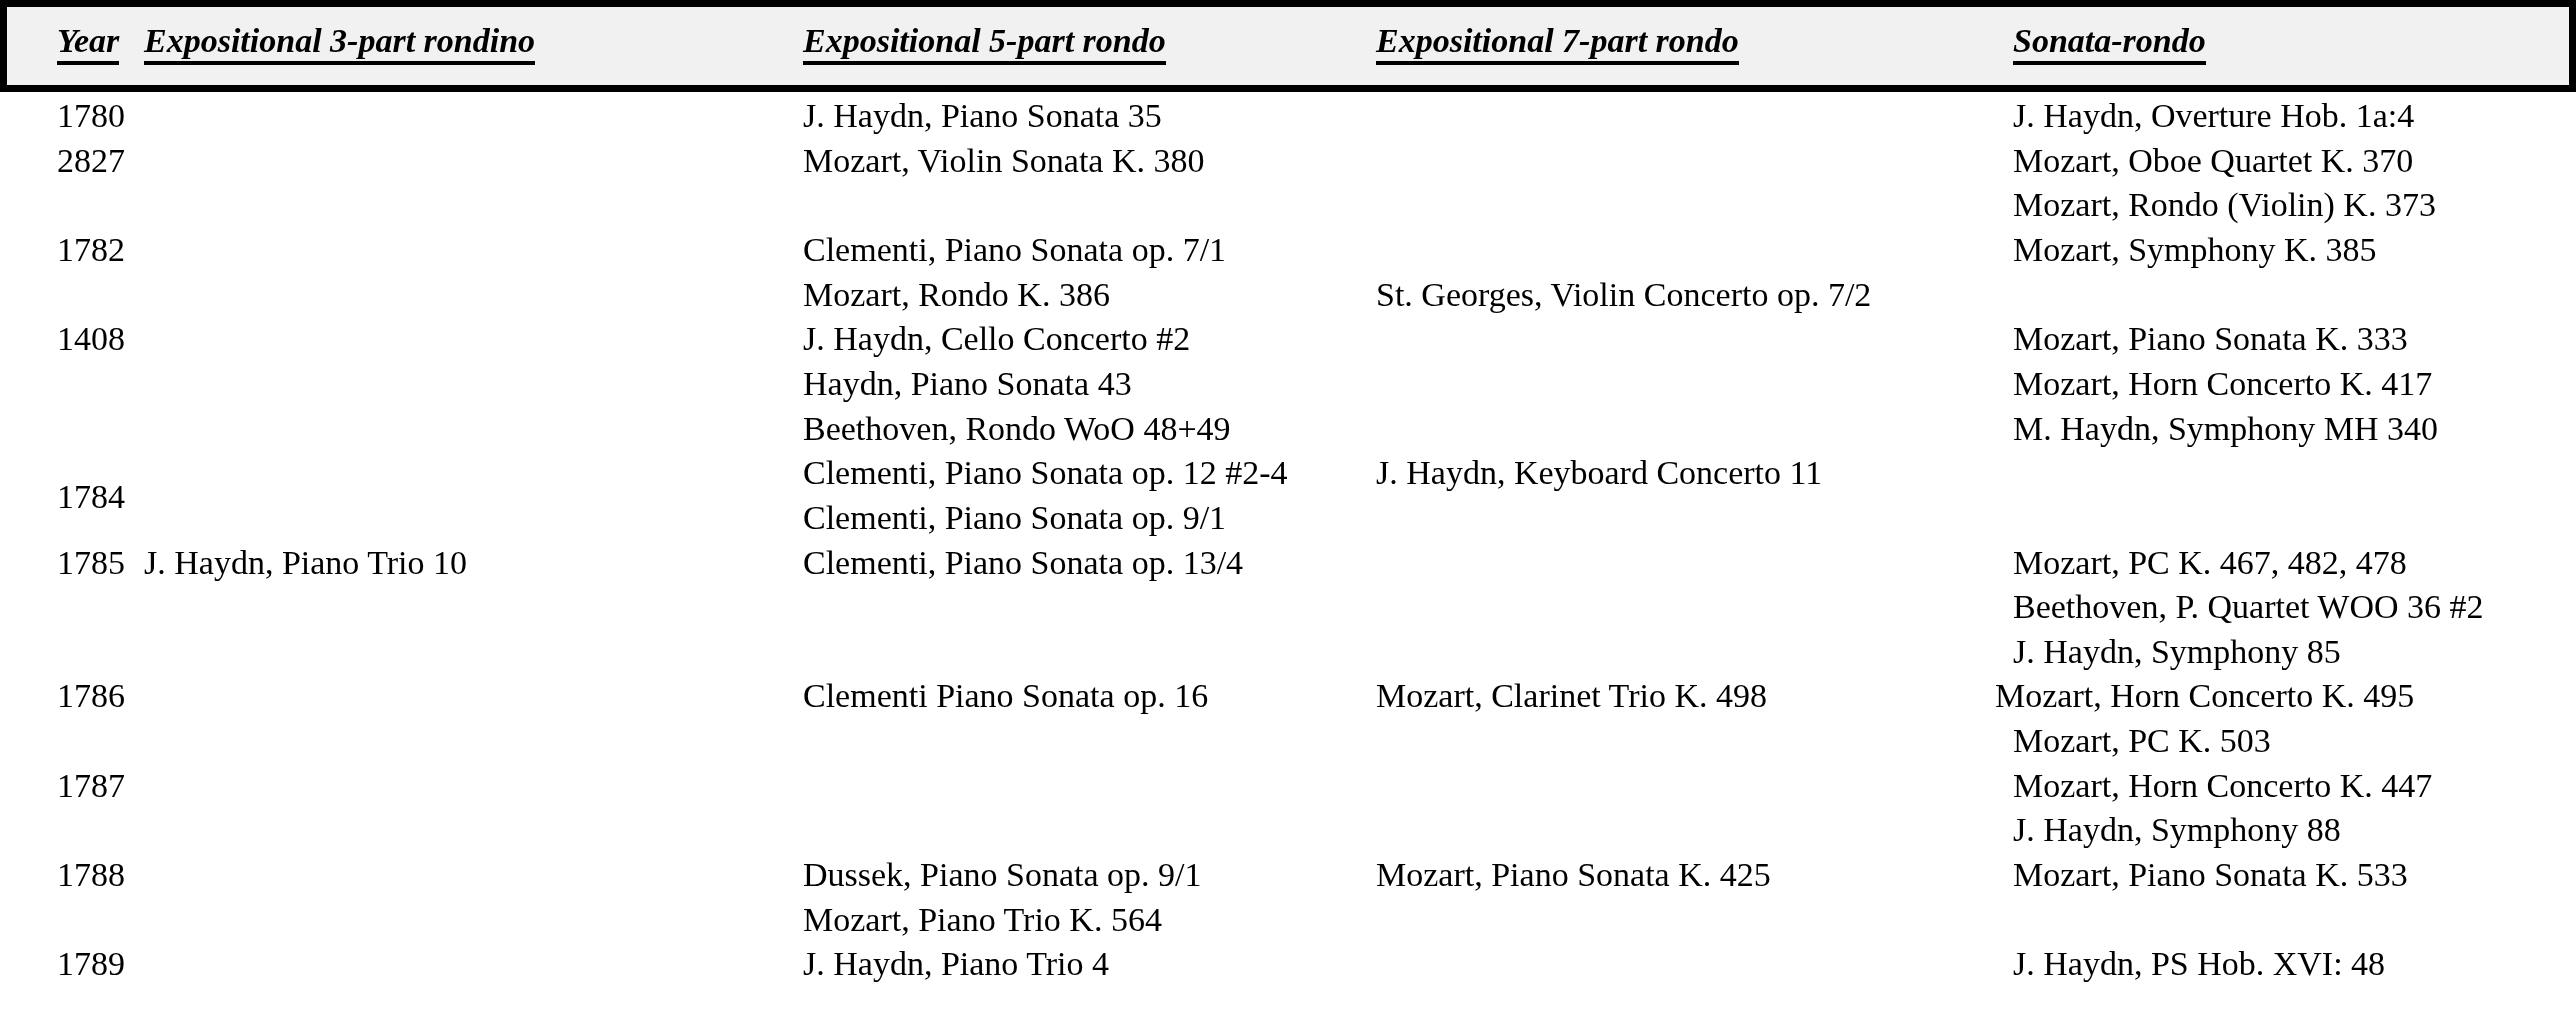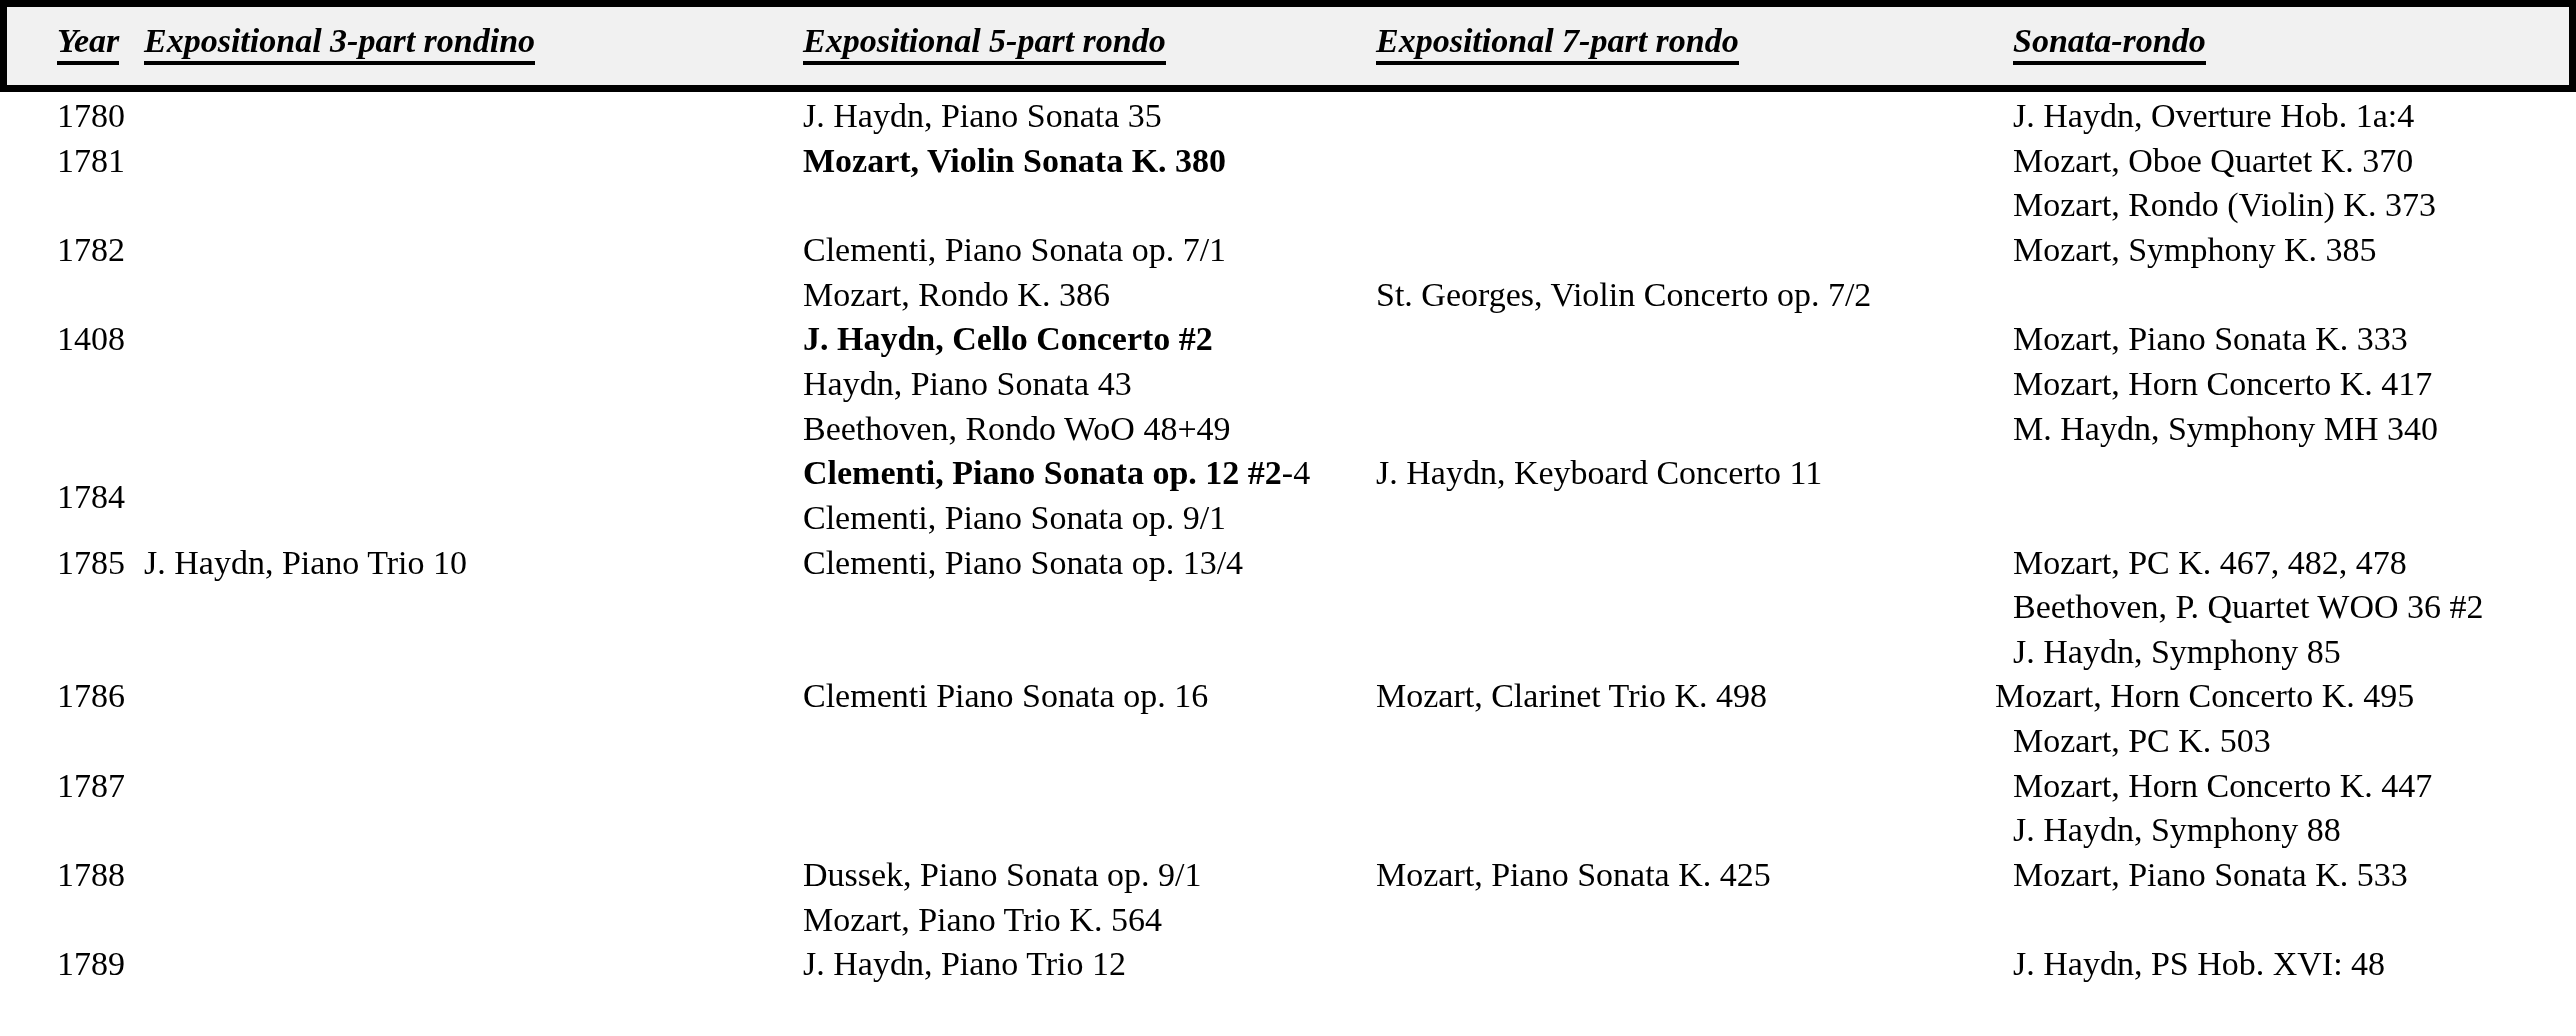--- a/index.html
+++ b/index.html
@@ -47,42 +47,42 @@
     width:2576px;
     height:45px;
   }
   .cell{
     position:absolute;
     top:0;
     white-space:nowrap;
     font-size:34px;
     line-height:45px;
   }
-  .seg.b{font-weight:bold;}
+  .seg.b{font-weight:normal;}
 </style>
 </head>
 <body>
 
 <div class="page" style="background: rgb(255, 255, 255); color: rgb(0, 0, 0);">
   <div class="header-box" style="background: rgb(241, 241, 241); border-color: rgb(0, 0, 0);"></div>
   <div class="header-cells">
       <span class="hdr" style="left: 57px; border-bottom-color: rgb(0, 0, 0);">Year</span>
       <span class="hdr" style="left: 144px; border-bottom-color: rgb(0, 0, 0);">Expositional 3-part rondino</span>
       <span class="hdr" style="left: 803px; border-bottom-color: rgb(0, 0, 0);">Expositional 5-part rondo</span>
       <span class="hdr" style="left: 1376px; border-bottom-color: rgb(0, 0, 0);">Expositional 7-part rondo</span>
       <span class="hdr" style="left: 2013px; border-bottom-color: rgb(0, 0, 0);">Sonata-rondo</span>
     </div>
   <div class="tbody">
       <div class="line" style="top: 0px;">
         <div class="cell" style="left: 57px;"><span class="seg">1780</span></div>
         <div class="cell" style="left: 803px;"><span class="seg">J. Haydn, Piano Sonata 35</span></div>
         <div class="cell" style="left: 2013px;"><span class="seg">J. Haydn, Overture Hob. 1a:4</span></div>
       </div>
       <div class="line" style="top: 45px;">
-        <div class="cell" style="left: 57px;"><span class="seg">1781</span></div>
+        <div class="cell" style="left: 57px;"><span class="seg">2827</span></div>
         <div class="cell" style="left: 803px;"><span class="seg b">Mozart, Violin Sonata K. 380</span></div>
         <div class="cell" style="left: 2013px;"><span class="seg">Mozart, Oboe Quartet K. 370</span></div>
       </div>
       <div class="line" style="top: 89px;">
         <div class="cell" style="left: 2013px;"><span class="seg">Mozart, Rondo (Violin) K. 373</span></div>
       </div>
       <div class="line" style="top: 134px;">
         <div class="cell" style="left: 57px;"><span class="seg">1782</span></div>
         <div class="cell" style="left: 803px;"><span class="seg">Clementi, Piano Sonata op. 7/1</span></div>
         <div class="cell" style="left: 2013px;"><span class="seg">Mozart, Symphony K. 385</span></div>
@@ -144,18 +144,18 @@
         <div class="cell" style="left: 57px;"><span class="seg">1788</span></div>
         <div class="cell" style="left: 803px;"><span class="seg">Dussek, Piano Sonata op. 9/1</span></div>
         <div class="cell" style="left: 1376px;"><span class="seg">Mozart, Piano Sonata K. 425</span></div>
         <div class="cell" style="left: 2013px;"><span class="seg">Mozart, Piano Sonata K. 533</span></div>
       </div>
       <div class="line" style="top: 804px;">
         <div class="cell" style="left: 803px;"><span class="seg">Mozart, Piano Trio K. 564</span></div>
       </div>
       <div class="line" style="top: 848px;">
         <div class="cell" style="left: 57px;"><span class="seg">1789</span></div>
-        <div class="cell" style="left: 803px;"><span class="seg">J. Haydn, Piano Trio 12</span></div>
+        <div class="cell" style="left: 803px;"><span class="seg">J. Haydn, Piano Trio 4</span></div>
         <div class="cell" style="left: 2013px;"><span class="seg">J. Haydn, PS Hob. XVI: 48</span></div>
       </div>
     </div>
 </div>
 
 
 </body></html>

